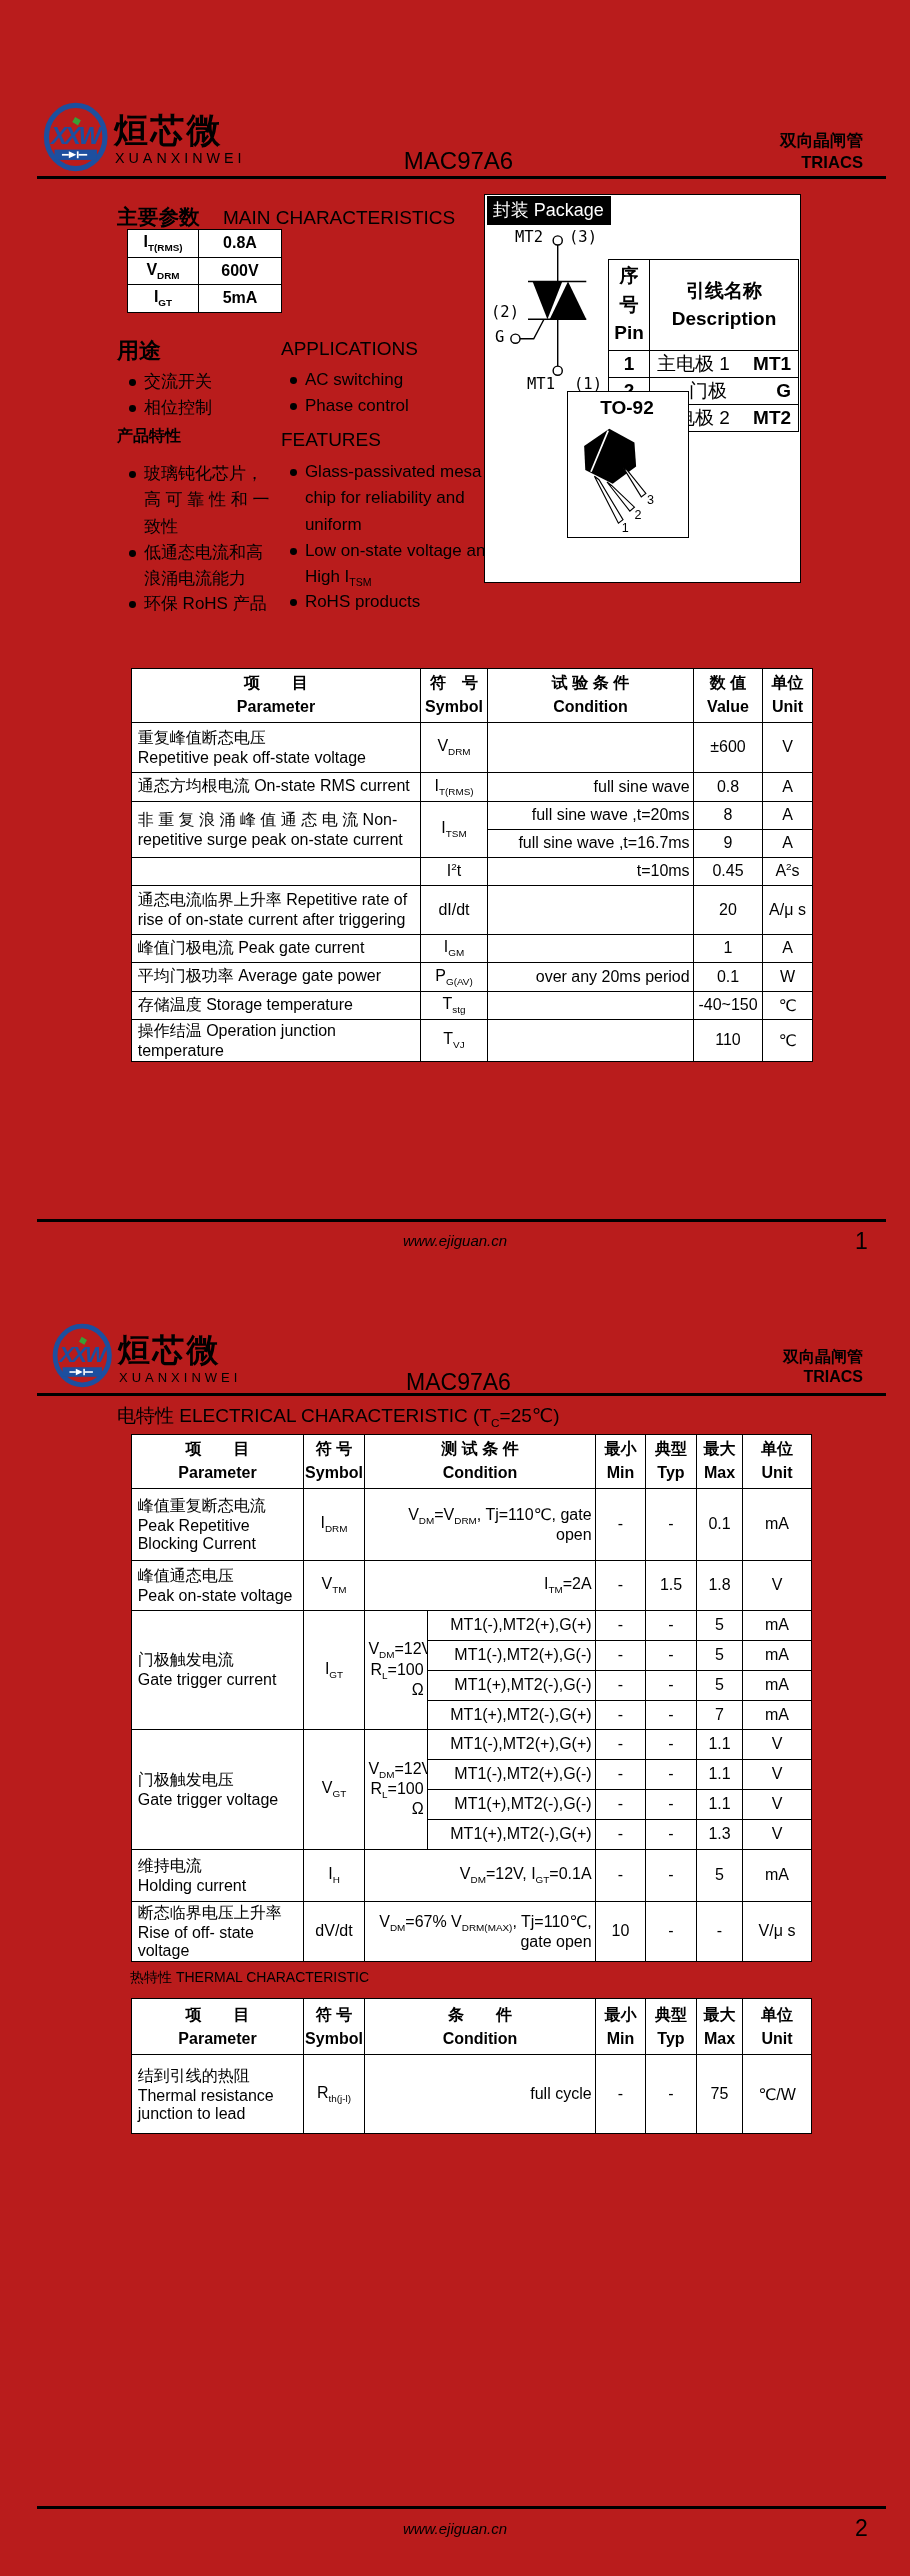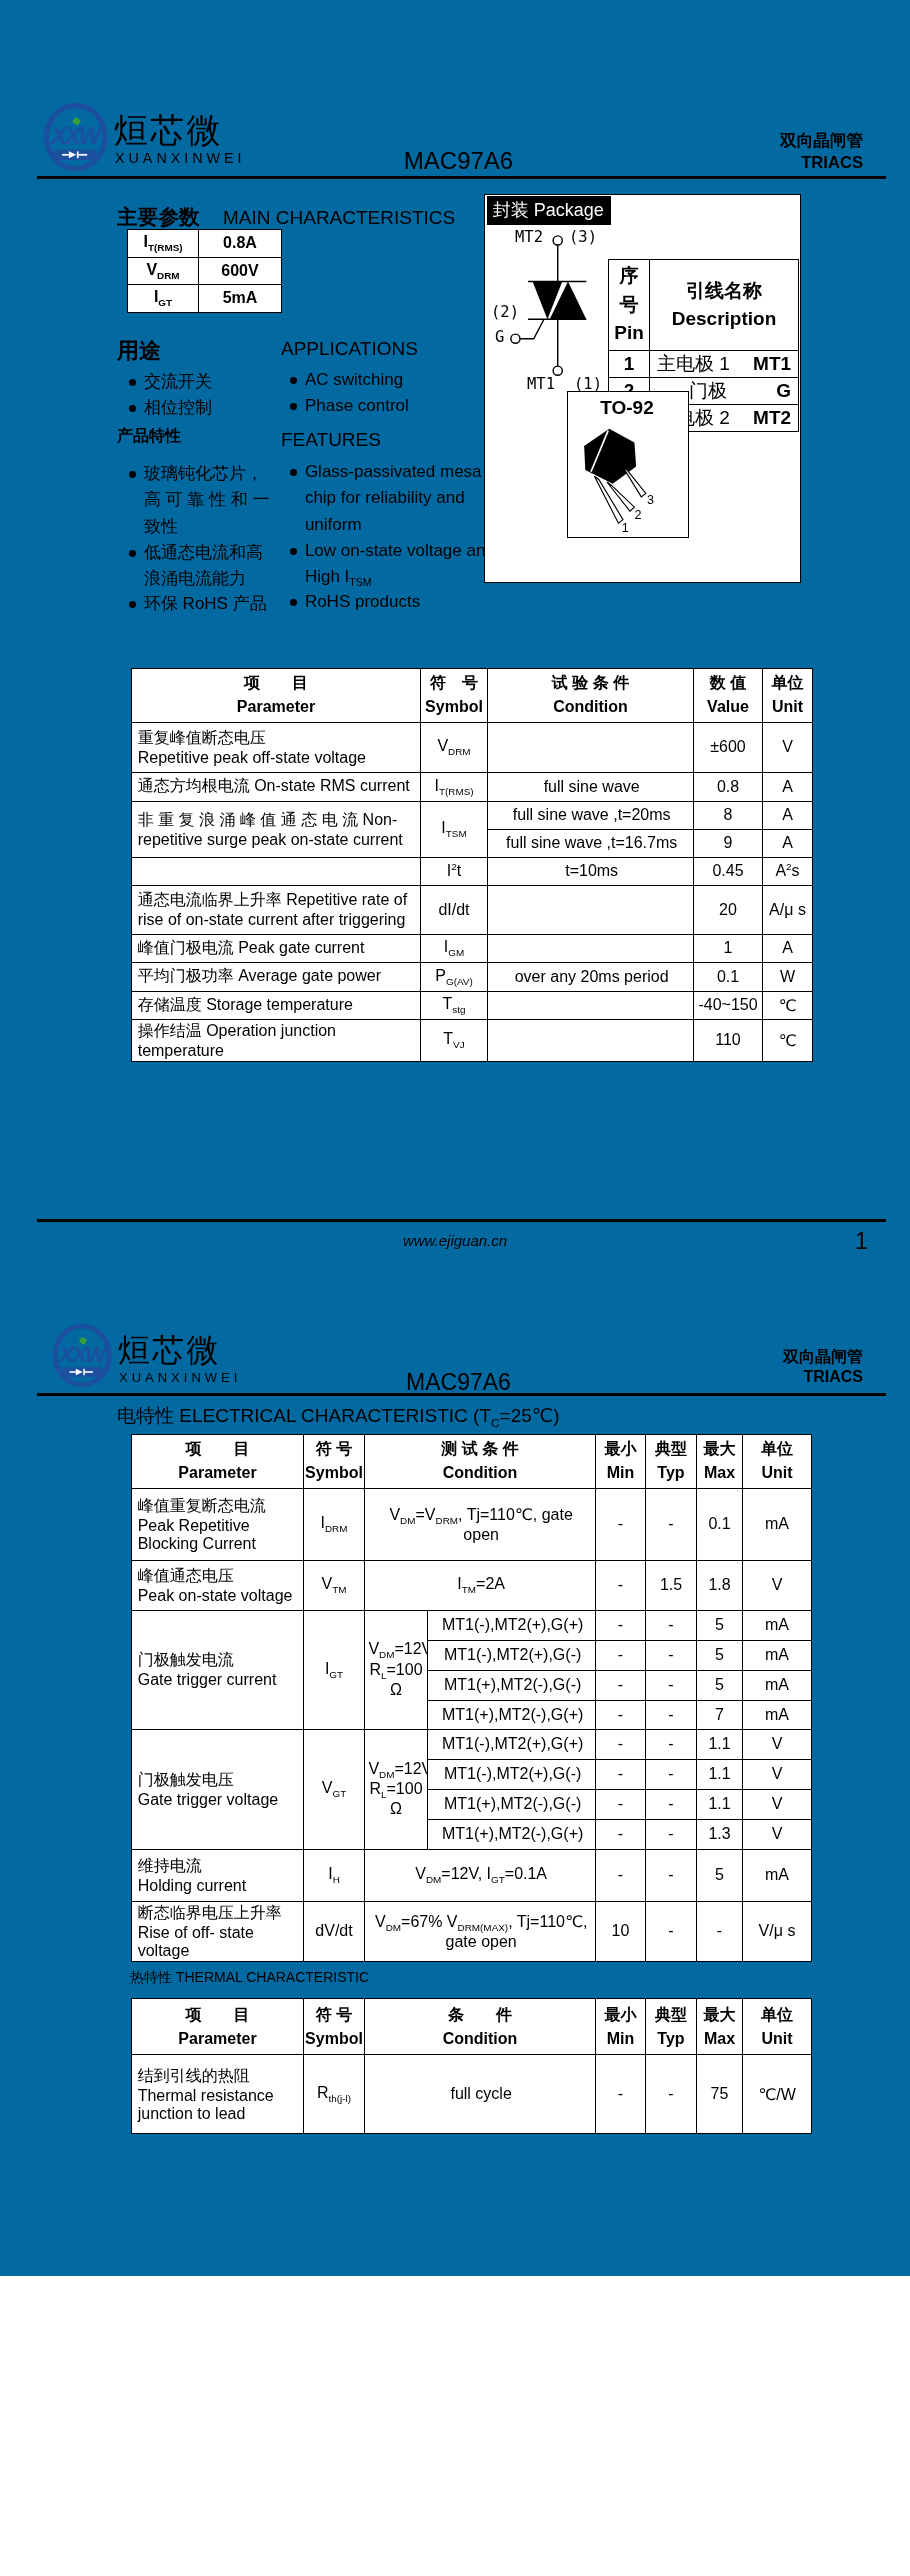--- a/index.html
+++ b/index.html
@@ -1,38 +1,38 @@
 <!DOCTYPE html>
 <html style="font-size:9.2px"><head>
 <meta charset="utf-8">
 <style>
   html,body { margin:0; padding:0; background:#ffffff; }
-  .sheet { position:relative; width:910px; height:2276px; background:#0369a1;
+  .sheet { position:relative; width:910px; height:2576px; background:#b91c1c;
            font-family:"Liberation Sans","DejaVu Sans",sans-serif; color:#000; overflow:hidden; }
   .a { position:absolute; }
   .b { font-weight:bold; }
   .rule { background:#000; height:3.4px; }
-  .brand-cn { font-size:34px; font-weight:normal; letter-spacing:2.3px;text-align:center; }
+  .brand-cn { font-size:34px; font-weight:bold; letter-spacing:2.3px;text-align:center; }
   .brand-en { font-size:14.3px; letter-spacing:4px; }
   .part { font-size:24px; text-align:center; }
   .fam { font-size:16.6px; font-weight:bold; text-align:right; }
   .hcn { font-size:20.7px; font-weight:bold; }
   .hen { font-size:19px; font-weight:normal; }
   .li { font-size:17px; white-space:nowrap; }
   .dot { display:inline-block; width:6.9px; height:6.9px; border-radius:50%; background:#000;
          margin-right:8px; vertical-align:1.1px; }
   .dot.hide { visibility:hidden; }
   sub { font-size:62%; }
   sup { font-size:62%; }
   table.ds { border-collapse:collapse; table-layout:fixed; border:1.7px solid #000; background:#fff; }
   table.ds td { border:1.1px solid #000; font-size:16px; padding:1.1px 3.4px; overflow:hidden; }
   table.ds td.hd { text-align:center; font-weight:bold; padding:2.3px 1.1px; }
   table.ds td.hd div { line-height:1.5; }
   table.ds td.par { text-align:left; padding-left:5.7px; }
-  table.ds td.cond { text-align:center; padding-left:5.7px; }
+  table.ds td.cond { text-align:right; padding-left:5.7px; }
   table.ds td.ctr { text-align:center; }
   table.pin td { font-size:19px; }
   table.pin td.desc { padding:0 6.9px;text-align:right; }
   table.pin td.desc .inner { display:flex; justify-content:space-between; align-items:center; }
   .pkg-box { border:1.7px solid #000; background:#fff; }
   .pkg-label { background:#000; color:#fff; font-size:18px; font-weight:normal; padding:1.7px 6.9px 3.4px 5.7px; }
   .to92-box { border:1.1px solid #000; background:#fff; }
   .to92-title { font-size:19px; font-weight:bold; text-align:center; }
   .symlab { font-size:15.5px; font-family:"DejaVu Sans Mono","Liberation Mono",monospace; }
   .foot-url { font-size:15px;font-style:italic; }

